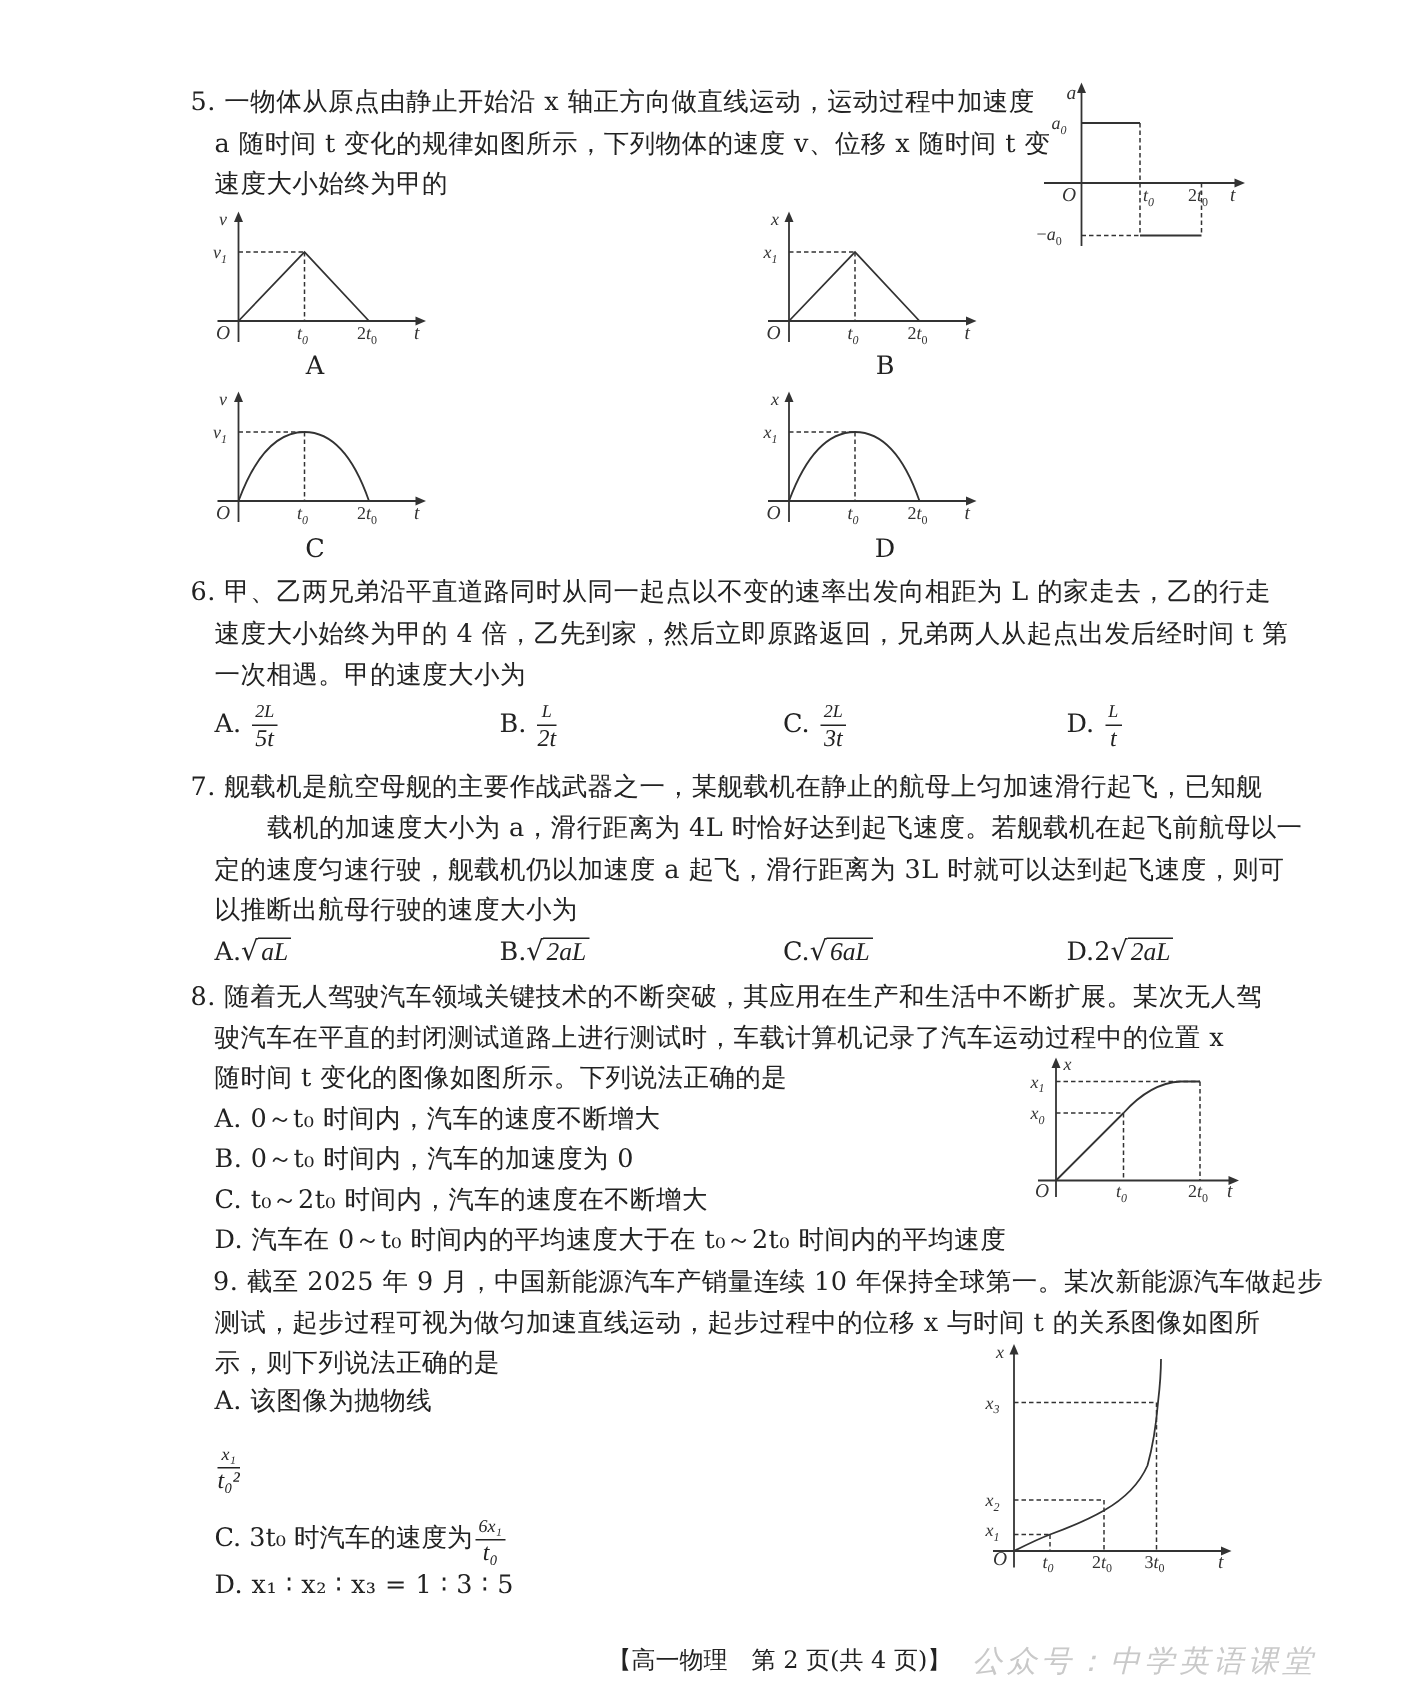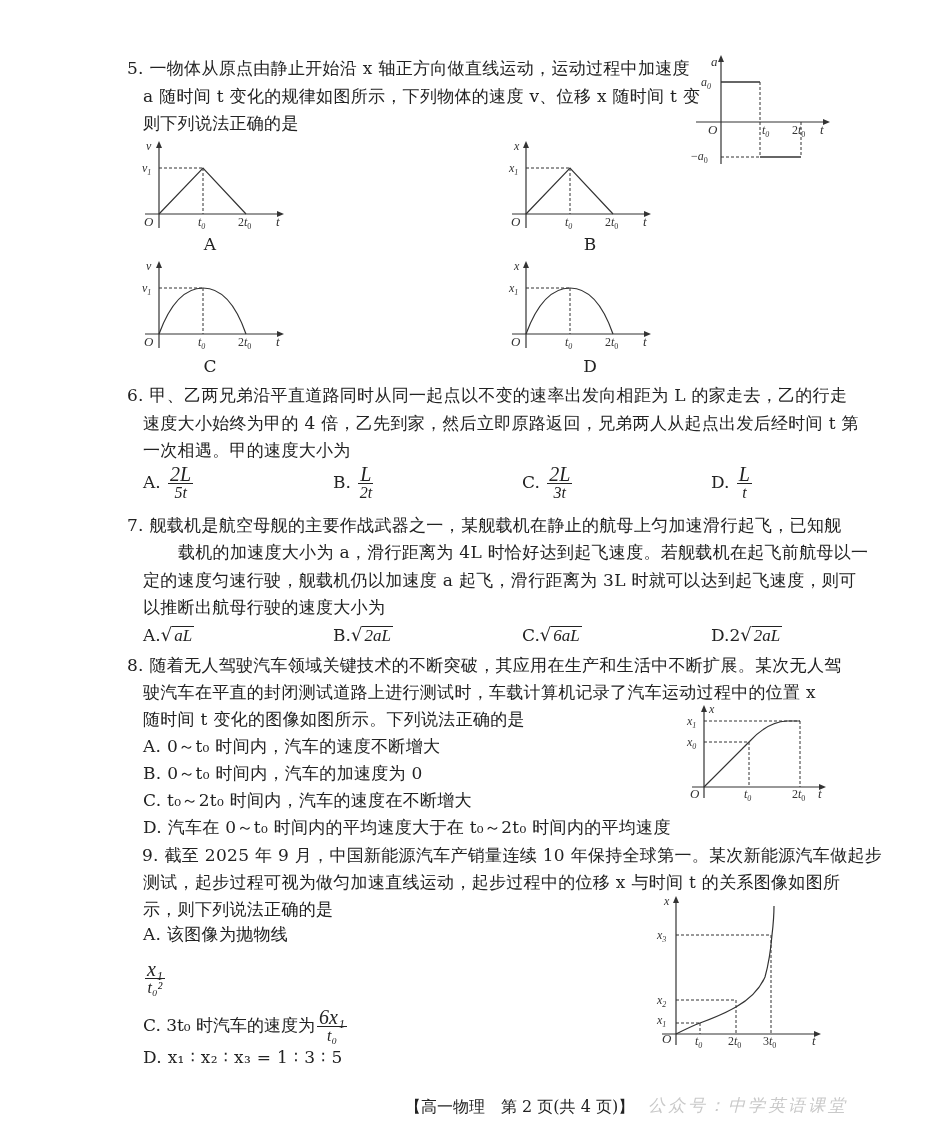--- a/index.html
+++ b/index.html
@@ -3,35 +3,35 @@
 <meta charset="utf-8">
 <style>
   html,body{margin:0;padding:0;background:#fff;}
   body{width:950px;height:1138px;position:relative;overflow:hidden;
        font-family:"DejaVu Serif","Liberation Serif",serif;color:#222;}
   .abs{position:absolute;}
   .line{position:absolute;font-size:17px;line-height:20px;white-space:nowrap;letter-spacing:0.3px;}
   .i{font-family:"Liberation Serif",serif;font-style:italic;}
   .opt{position:absolute;font-size:17px;line-height:20px;white-space:nowrap;}
   .frac{display:inline-block;vertical-align:middle;text-align:center;margin-left:2px;}
-  .frac .num{display:block;border-bottom:1px solid #222;padding:0 2px;line-height:18px;font-size:20px;}
+  .frac .num{display:block;border-bottom:1px solid #222;padding:0 2px;line-height:18px;font-size:12px;}
   .frac .den{display:block;line-height:18px;font-size:16px;}
   .sqrt{display:inline-block;border-top:1px solid #222;padding:0 2px;line-height:18px;}
   .rad{font-size:18px;}
   svg text{font-family:"Liberation Serif",serif;fill:#333;}
   .chartlabel{position:absolute;font-size:17px;text-align:center;}
   .footer{position:absolute;font-size:16px;}
-  .watermark{position:absolute;font-size:17px;color:#c9c9c9;letter-spacing:3px;font-style:italic;}
+  .watermark{position:absolute;font-size:20px;color:#c9c9c9;letter-spacing:3px;font-style:italic;}
 </style>
 </head>
 <body>
 
 <div class="line" style="left:127px;top:58px;">5. 一物体从原点由静止开始沿 x 轴正方向做直线运动，运动过程中加速度</div>
 <div class="line" style="left:143px;top:86px;">a 随时间 t 变化的规律如图所示，下列物体的速度 v、位移 x 随时间 t 变</div>
-<div class="line" style="left:143px;top:113px;">则下列说法正确的是</div>
+<div class="line" style="left:143px;top:113px;">速度大小始终为甲的</div>
 
 <svg class="abs" style="left:688px;top:52px;" width="150" height="120">
   <line x1="33" y1="112" x2="33" y2="6" stroke="#333" stroke-width="1.2"></line>
   <polygon points="33,3 30,10 36,10" fill="#333"></polygon>
   <line x1="8" y1="70" x2="138" y2="70" stroke="#333" stroke-width="1.2"></line>
   <polygon points="142,70 135,67 135,73" fill="#333"></polygon>
   <line x1="33" y1="30" x2="72" y2="30" stroke="#333" stroke-width="1.3"></line>
   <line x1="72" y1="30" x2="72" y2="105" stroke="#333" stroke-dasharray="3,2"></line>
   <line x1="72" y1="105" x2="113" y2="105" stroke="#333" stroke-width="1.3"></line>
   <line x1="33" y1="105" x2="72" y2="105" stroke="#333" stroke-dasharray="3,2"></line>

